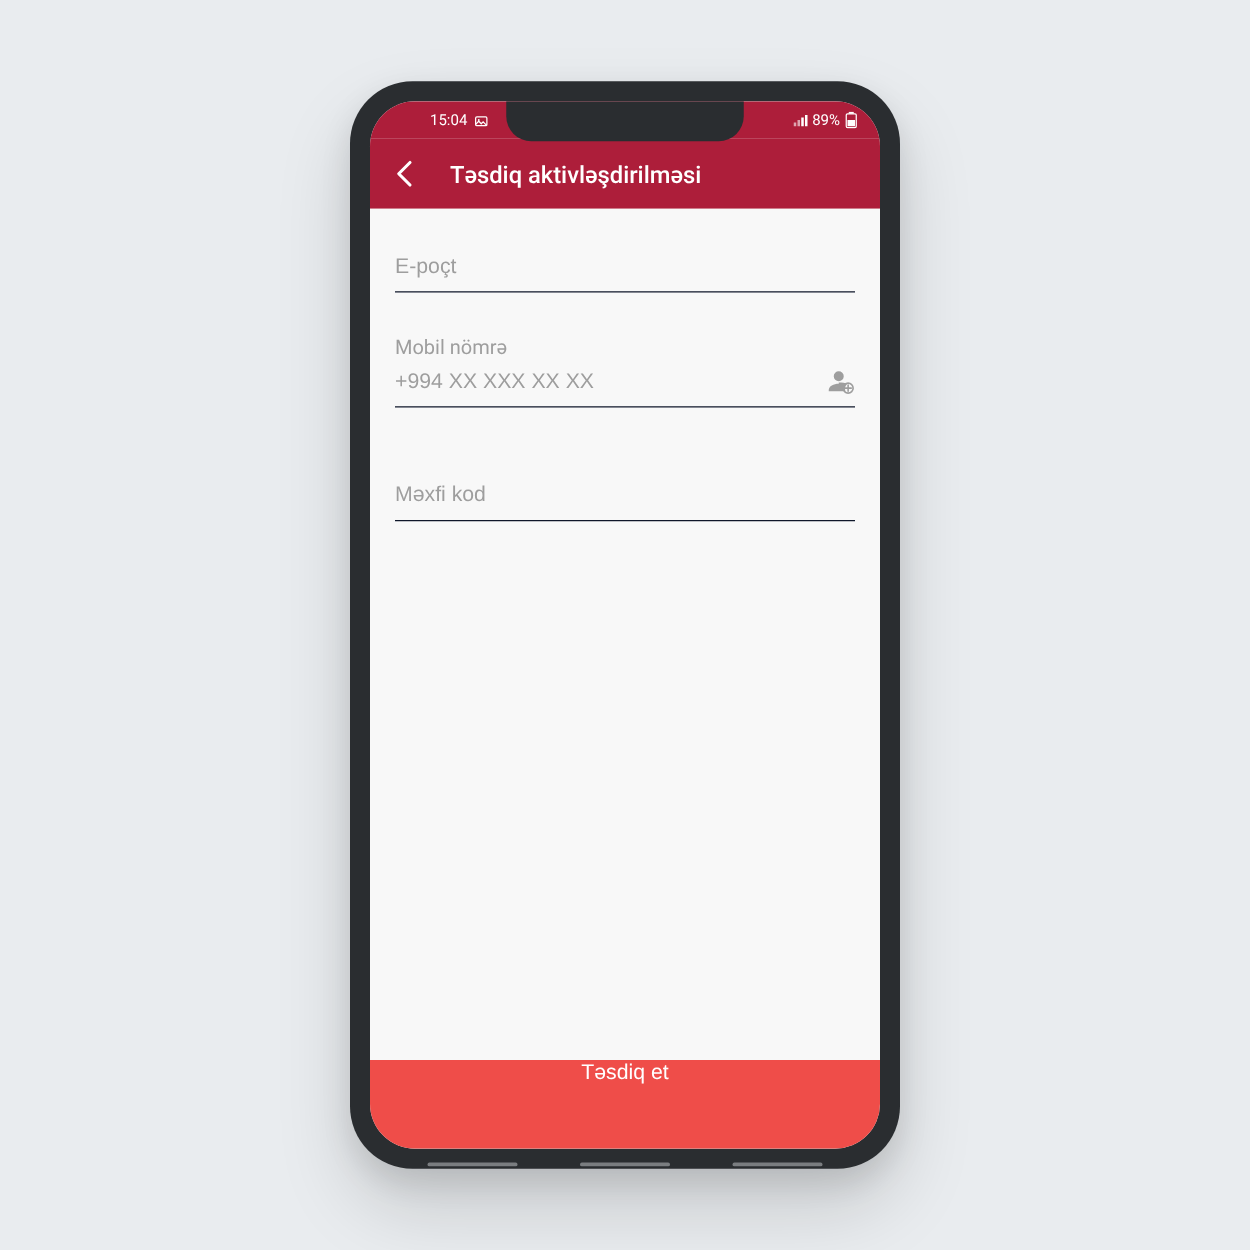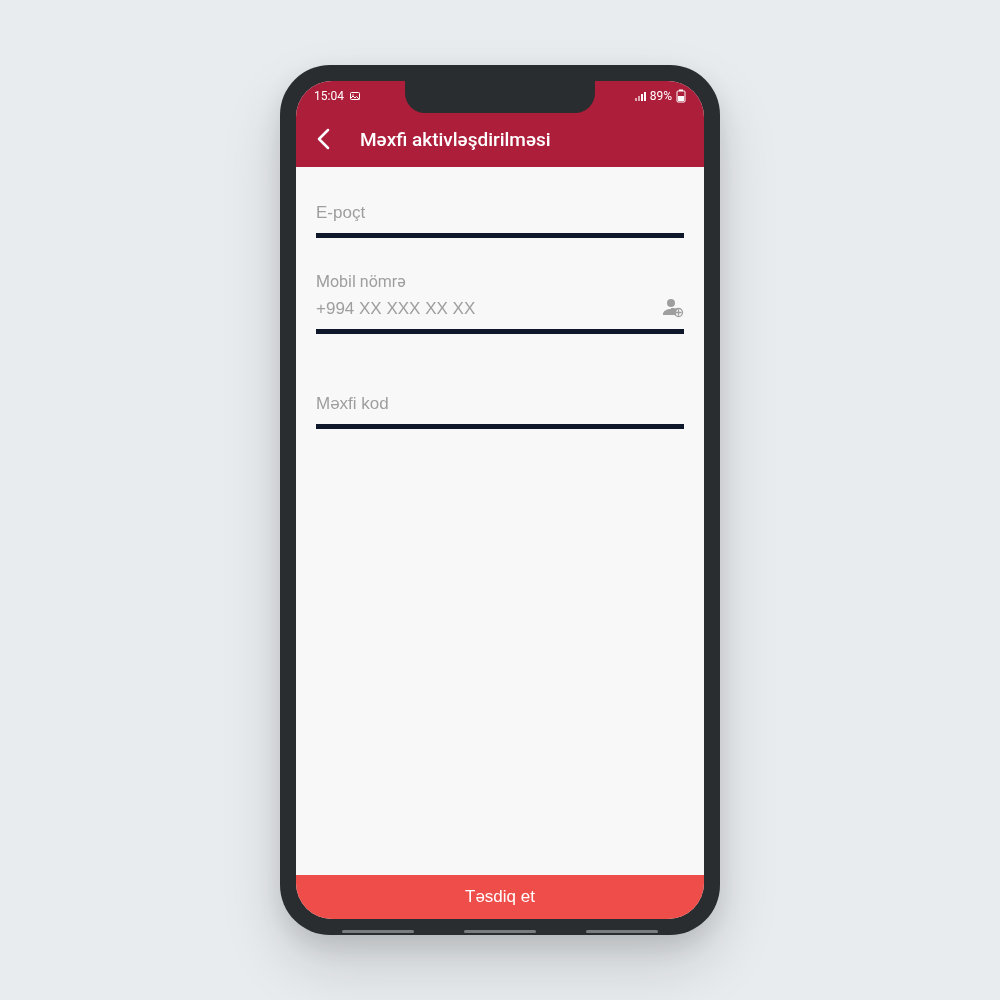--- a/index.html
+++ b/index.html
@@ -49,22 +49,23 @@
       display: flex;
       justify-content: space-between;
       align-items: center;
       padding: 0 18px;
       font-size: 12px;
       color: #fff;
       position: relative;
     }
     .status-left {
       display: flex;
-      align-items: center;
+      align-items: flex-end;
       gap: 5px;
+      margin-left: 30px;
     }
     .status-right {
       display: flex;
       align-items: center;
       gap: 4px;
     }
     .status-icon {
       display: inline-flex;
       align-items: center;
     }
@@ -94,21 +95,21 @@
     }
     .content {
       flex: 1;
       background: #f8f8f8;
       padding: 32px 20px 0 20px;
       display: flex;
       flex-direction: column;
     }
     .field {
       margin-bottom: 34px;
-      border-bottom: 5px solid #0f172a;
+      border-bottom: 1px solid #0f172a;
       padding-bottom: 6px;
       position: relative;
     }
     .field-label-floating {
       font-size: 16px;
       color: #9e9e9e;
       margin-bottom: 4px;
       display: block;
     }
     .field-input {
@@ -118,38 +119,39 @@
       font-size: 17px;
       color: #555;
       outline: none;
       padding: 4px 0;
     }
     .field-input::placeholder {
       color: #9e9e9e;
     }
     .field-phone {
       display: flex;
+      align-items: center;
       gap: 40px;
     }
     .field-phone .field-input {
       flex: 1;
     }
     .contact-icon {
       width: 24px;
       height: 24px;
       color: #9e9e9e;
       flex-shrink: 0;
     }
     .confirm-btn {
-      height: 44px;
+      height: 71px;
       background: #ef4d49;
       color: #fff;
       font-size: 17px;
       display: flex;
-      align-items: center;
+      align-items: flex-start;
       justify-content: center;
       cursor: pointer;
       border: none;
       width: 100%;
     }
     .nav-indicators {
       position: absolute;
       bottom: 2px;
       left: 50%;
       transform: translateX(-50%);
@@ -210,21 +212,21 @@
         </span>
       </div>
     </div>
 
     <div class="app-bar">
       <div class="back-btn">
         <svg width="14" height="22" viewBox="0 0 14 22" fill="none">
           <path d="M12 2 L3 11 L12 20" stroke="#fff" stroke-width="2.5" stroke-linecap="round" stroke-linejoin="round"></path>
         </svg>
       </div>
-      <div class="app-title">Məxfi aktivləşdirilməsi</div>
+      <div class="app-title">Təsdiq aktivləşdirilməsi</div>
     </div>
 
     <div class="content">
 
       <div class="field">
         <input class="field-input" type="text" placeholder="E-poçt" style="">
       </div>
 
       <div class="field">
         <span class="field-label-floating">Mobil nömrə</span>

